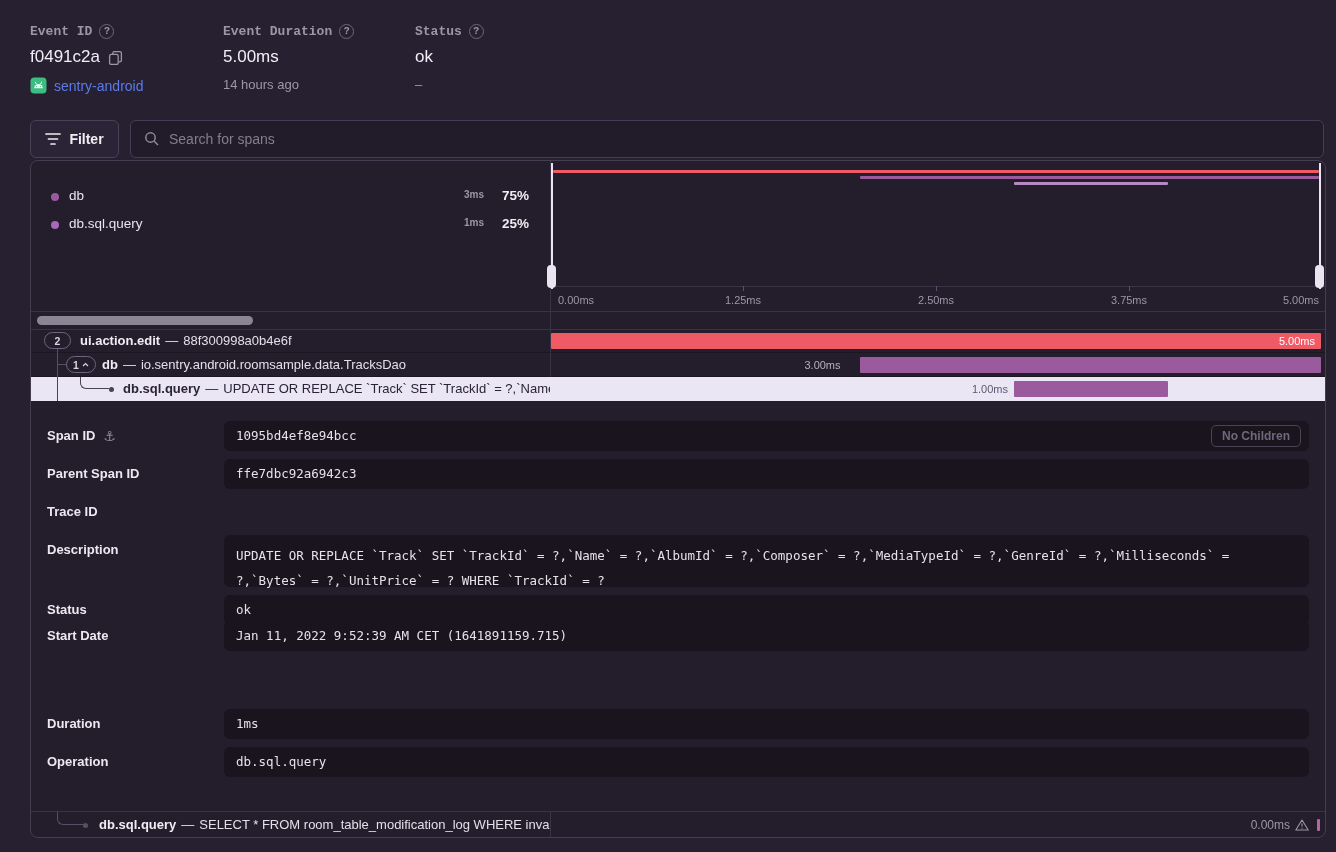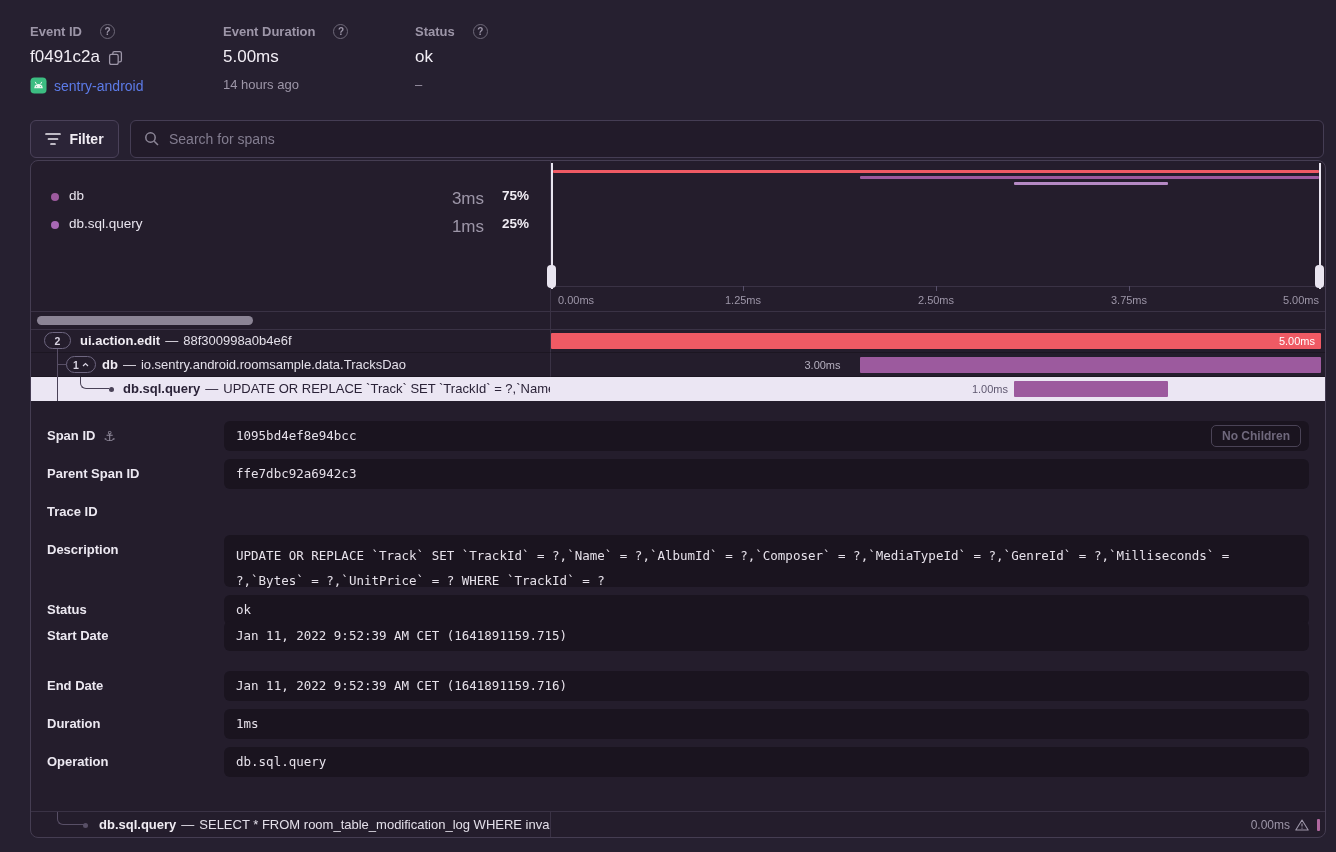--- a/index.html
+++ b/index.html
@@ -1,21 +1,21 @@
 <!DOCTYPE html>
 <html><head>
 <meta charset="utf-8">
 <style>
   * { margin:0; padding:0; box-sizing:border-box; }
   html,body { width:1336px; height:852px; overflow:hidden; }
   body { background:#262030; font-family:"Liberation Sans", sans-serif; color:#f0ecf3; position:relative; }
 
   
   .hcol { position:absolute; top:0; height:110px; }
-  .hlabel { position:absolute; top:24px; font-size:13px; font-weight:700; color:#9d96a8; white-space:nowrap; display:flex; align-items:center; gap:18px; }
+  .hlabel { position:absolute; top:24px; font-size:13px; font-weight:700; color:#9d96a8; white-space:nowrap; display:flex; align-items:center; gap:7px;font-family:Liberation Mono, monospace; }
   .qmark { display:inline-block; width:15px; height:15px; border:1px solid #6d6878; border-radius:50%; color:#9d96a8; font-size:10px; line-height:13px; text-align:center; font-weight:700; }
   .hvalue { position:absolute; top:47px; font-size:17px; font-weight:500; color:#f2eef5; display:flex; align-items:center; gap:8px; white-space:nowrap; }
   .hsub { position:absolute; top:77px; font-size:13px; color:#9d96a8; display:flex; align-items:center; gap:7px; white-space:nowrap; }
   .plink { color:#5c7be8; font-size:14px; text-decoration:none; cursor:pointer; }
 
   
   .filter-btn { position:absolute; left:30px; top:120px; width:89px; height:38px; background:#2b2437; border:1px solid #4a4159; border-radius:6px; display:flex; align-items:center; justify-content:center; gap:8px; font-size:14px; font-weight:700; cursor:pointer; }
   .searchbox { position:absolute; left:130px; top:120px; width:1194px; height:38px; background:#221b2a; border:1px solid #453d54; border-radius:6px; display:flex; align-items:center; padding:0 13px; gap:9px; }
   .searchbox input { flex:1; background:transparent; border:none; outline:none; color:#e8e4ee; font-size:14px; font-family:"Liberation Sans", sans-serif; }
   .searchbox input::placeholder { color:#837d90; }
@@ -23,21 +23,21 @@
   
   .panel { position:absolute; left:30px; top:160px; width:1296px; height:678px; background:#241d2c; border:1px solid #453d52; border-radius:8px; overflow:hidden; }
   .divider-v { position:absolute; left:519px; top:0; bottom:0; width:1px; background:#3a3245; z-index:0; }
   .hline { position:absolute; left:0; right:0; height:1px; background:#3a3245; }
 
   
   .lrow { position:absolute; left:0; width:519px; height:24px; cursor:pointer; }
   .ldot { position:absolute; left:20px; top:8px; width:8px; height:8px; border-radius:50%; }
   .lrow:nth-of-type(1) .ldot { background:#9c5a9e; }
   .lname { position:absolute; left:38px; top:3px; font-size:13.5px; color:#e8e4ee; }
-  .ldur { position:absolute; left:380px; width:73px; top:4px; text-align:right; font-size:17px; color:#9d96a8; }
+  .ldur { position:absolute; left:380px; width:73px; top:4px; text-align:right; font-size:10px; color:#9d96a8;font-weight:bold; }
   .lpct { position:absolute; left:463px; width:35px; top:3px; text-align:right; font-size:13.5px; font-weight:700; color:#f0ecf3; }
 
   
   .mline { position:absolute; height:3px; border-radius:1px; z-index:1; }
   .handle { position:absolute; top:2px; width:2px; height:126px; background:#e9e5f0; z-index:3; }
   .grip { position:absolute; top:104px; width:9px; height:23px; background:#e9e5f0; border-radius:4px; z-index:3; cursor:ew-resize; }
 
   
   .tick { position:absolute; top:125px; width:1px; height:5px; background:#58506a; }
   .alabel { position:absolute; top:128px; height:22px; line-height:22px; font-size:11px; color:#9d96a8; }
@@ -253,26 +253,20 @@
           <span>Status</span>
         </div>
       <div class="dbox"><span>ok</span></div>
     </div>
     <div class="drow" style="top:220px;">
       <div class="dlabel">
           <span>Start Date</span>
         </div>
       <div class="dbox"><span>Jan 11, 2022 9:52:39 AM CET (1641891159.715)</span></div>
     </div>
-    <div class="drow" style="top:270px;">
-      <div class="dlabel">
-          <span>End Date</span>
-        </div>
-      <div class="dbox"><span>Jan 11, 2022 9:52:39 AM CET (1641891159.716)</span></div>
-    </div>
     <div class="drow" style="top:308px;">
       <div class="dlabel">
           <span>Duration</span>
         </div>
       <div class="dbox"><span>1ms</span></div>
     </div>
     <div class="drow" style="top:346px;">
       <div class="dlabel">
           <span>Operation</span>
         </div>

